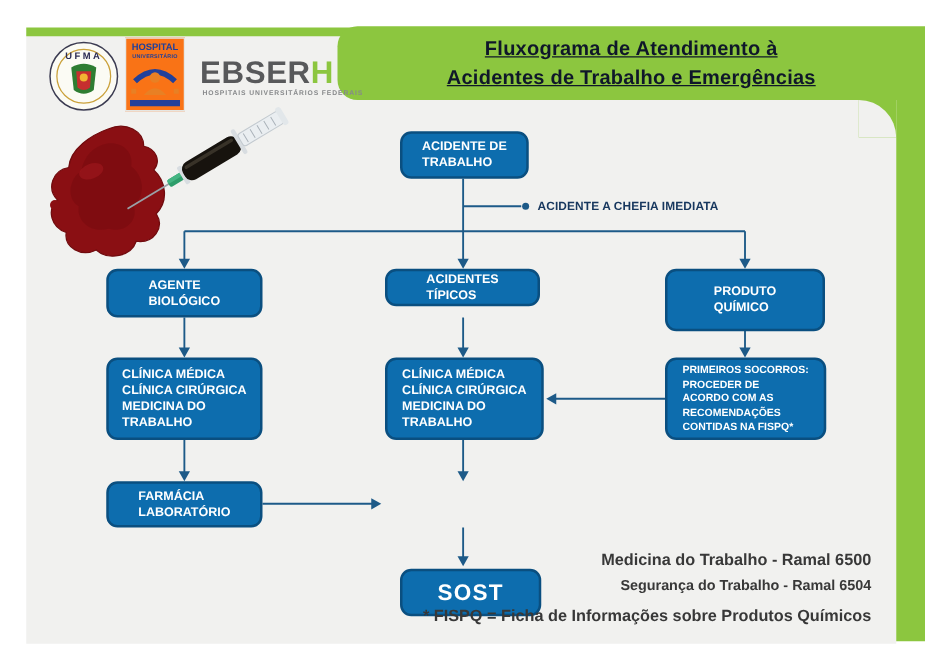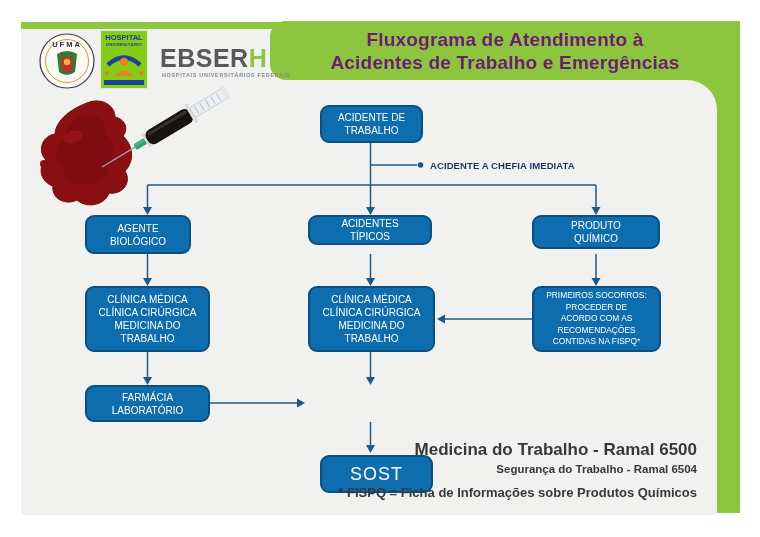--- a/index.html
+++ b/index.html
@@ -6,55 +6,55 @@
   .page{position:relative;width:760px;height:537px;background:#ffffff;overflow:hidden;
         font-family:"Liberation Sans",sans-serif;}
   
   .gray-area{position:absolute;left:21px;top:27px;width:696px;height:488px;background:#f1f1ef;z-index:0;}
   .corner-patch{position:absolute;left:687px;top:80px;width:30px;height:30px;background:#8cc63f;z-index:1;}
   .corner-inner{width:100%;height:100%;background:#f1f1ef;border-top-right-radius:30px;}
   .green-topbar{position:absolute;left:21px;top:22px;width:719px;height:7px;background:#8cc63f;z-index:2;}
   .green-strip{position:absolute;left:717px;top:22px;width:23px;height:491px;background:#8cc63f;z-index:2;}
   .banner{position:absolute;left:270px;top:21px;width:470px;height:59px;background:#8cc63f;
           border-radius:16px 0 0 16px;z-index:2;display:flex;align-items:center;justify-content:center;}
-  .banner .title{color:#701a75;font-weight:bold;font-size:19px;line-height:23px;text-align:center;
-          white-space:pre-line;letter-spacing:0.2px;}
+  .banner .title{color:#0f172a;font-weight:bold;font-size:16px;line-height:23px;text-align:center;
+          white-space:pre-line;letter-spacing:0.2px;text-decoration:underline;}
   
   .ufma{position:absolute;left:38px;top:31px;z-index:2;}
-  .hosp-logo{position:absolute;left:100px;top:30px;width:48px;height:59px;background:#84cc16;
+  .hosp-logo{position:absolute;left:100px;top:30px;width:48px;height:59px;background:#f97316;
              border:1px solid #e6e6e2;z-index:2;text-align:center;box-sizing:border-box;padding-top:3px;}
   .hosp-t1{font-size:7.5px;font-weight:bold;color:#21409a;line-height:8px;}
   .hosp-t2{font-size:4.3px;font-weight:bold;color:#21409a;letter-spacing:0.2px;line-height:6px;}
   .hosp-bar{position:absolute;left:3px;right:3px;bottom:3px;height:5px;background:#21409a;}
   .ebserh{position:absolute;left:160px;top:45px;z-index:2;}
   .ebserh-word{font-size:25px;font-weight:bold;letter-spacing:0.5px;color:#58595b;line-height:26px;}
   .ebserh-word .eb-h{color:#8cc63f;}
   .ebserh-tag{font-size:5.4px;font-weight:bold;color:#87898b;letter-spacing:0.72px;margin-top:1px;margin-left:2px;}
   
   .syringe{position:absolute;left:35px;top:85px;z-index:2;}
   
   .connectors{position:absolute;left:0;top:0;z-index:3;pointer-events:none;}
   .fbox{position:absolute;z-index:4;background:#0d6dae;border:2px solid #0a4f80;border-radius:9px;
-        box-sizing:border-box;color:#ffffff;font-weight:normal;font-size:10px;line-height:13px;
-        display:flex;align-items:center;justify-content:center;text-align:center;white-space:pre-line;}
+        box-sizing:border-box;color:#ffffff;font-weight:bold;font-size:10px;line-height:13px;
+        display:flex;align-items:center;justify-content:center;white-space:pre-line;}
   .b-acidente{left:320px;top:105px;width:103px;height:38px;}
-  .b-agente{left:85px;top:215px;width:106px;height:39px;}
+  .b-agente{left:85px;top:215px;width:125px;height:39px;}
   .b-tipicos{left:308px;top:215px;width:124px;height:30px;}
-  .b-produto{left:532px;top:215px;width:128px;height:34px;}
+  .b-produto{left:532px;top:215px;width:128px;height:50px;}
   .b-clinica1{left:85px;top:286px;width:125px;height:66px;}
   .b-clinica2{left:308px;top:286px;width:127px;height:66px;}
   .b-socorros{left:532px;top:286px;width:129px;height:66px;font-size:8.4px;line-height:11.5px;}
   .b-farmacia{left:85px;top:385px;width:125px;height:37px;}
   .b-atestado{left:308px;top:385px;width:127px;height:37px;}
   .b-sost{left:320px;top:455px;width:113px;height:38px;font-size:18px;letter-spacing:1px;}
   .comunicar{position:absolute;left:430px;top:160px;z-index:4;font-size:9.5px;font-weight:bold;
              color:#17375e;letter-spacing:0.1px;}
   
   .foot{position:absolute;z-index:4;right:63px;text-align:right;color:#383838;font-weight:bold;}
-  .f1{top:440px;font-size:17px;}
+  .f1{top:440px;font-size:13px;}
   .f2{top:463px;font-size:11.5px;}
   .f3{top:485px;font-size:13px;margin-left:20px;}
 </style>
 </head>
 <body>
 
 <div class="page">
 
   <div class="gray-area"></div>
   <div class="corner-patch">

